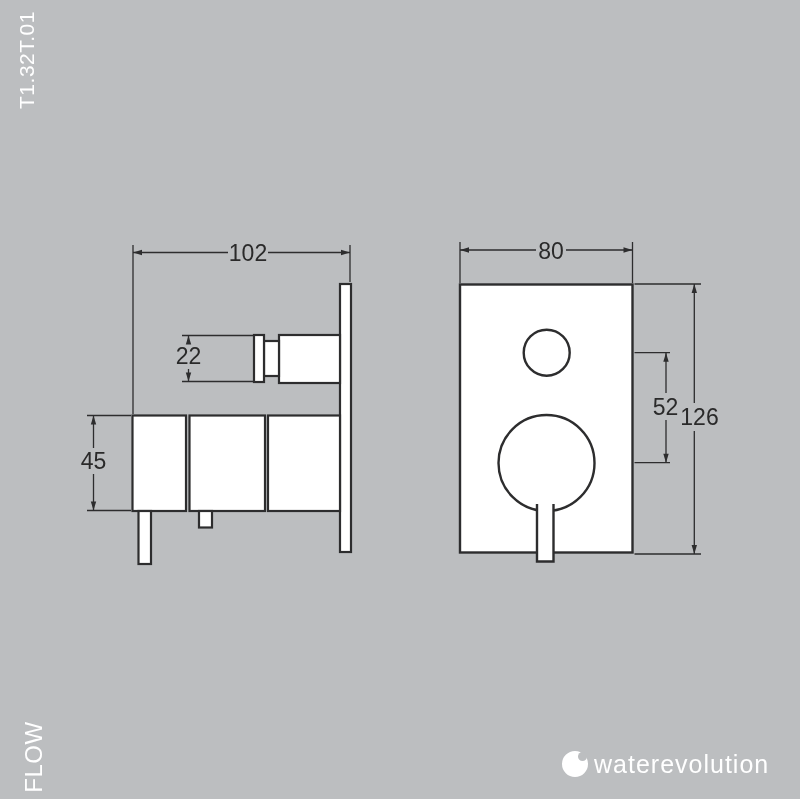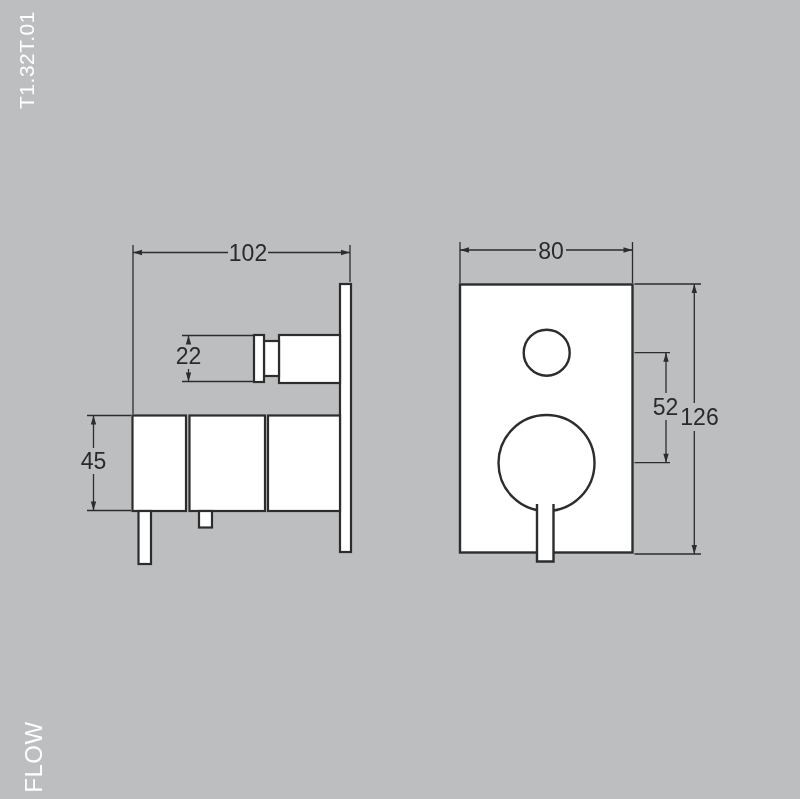--- a/index.html
+++ b/index.html
@@ -138,14 +138,18 @@
     <g text-anchor="middle">
       <text x="248" y="260.5">102</text>
       <text x="188.5" y="364">22</text>
       <text x="93.5" y="469">45</text>
       <text x="551" y="258.5">80</text>
       <text x="665.5" y="414.5">52</text>
       <text x="699.5" y="425">126</text>
     </g>
   </svg>
 
+  <div class="logo">
+    <span class="logo-mark"></span>
+    <span class="logo-text">waterevolution</span>
+  </div>
 
 </div>
 
 </body></html>

